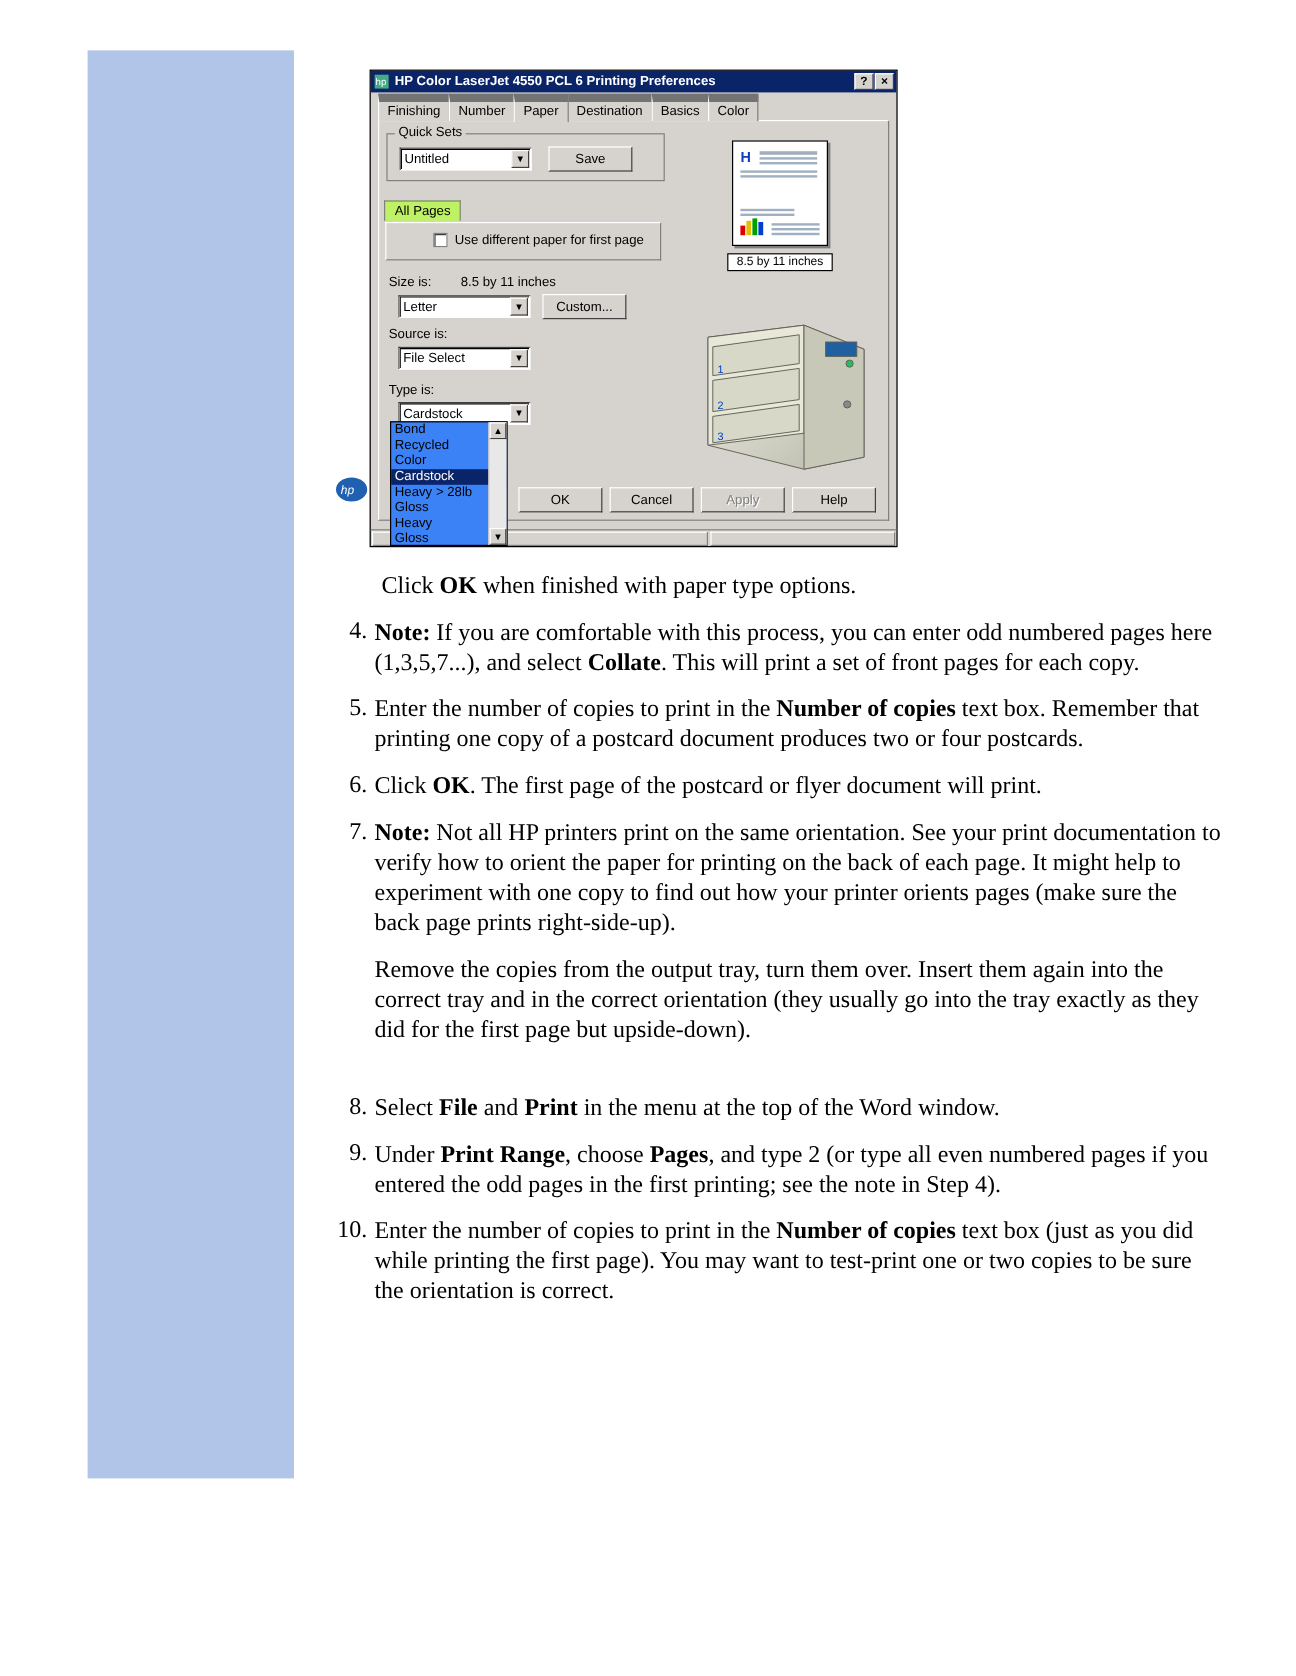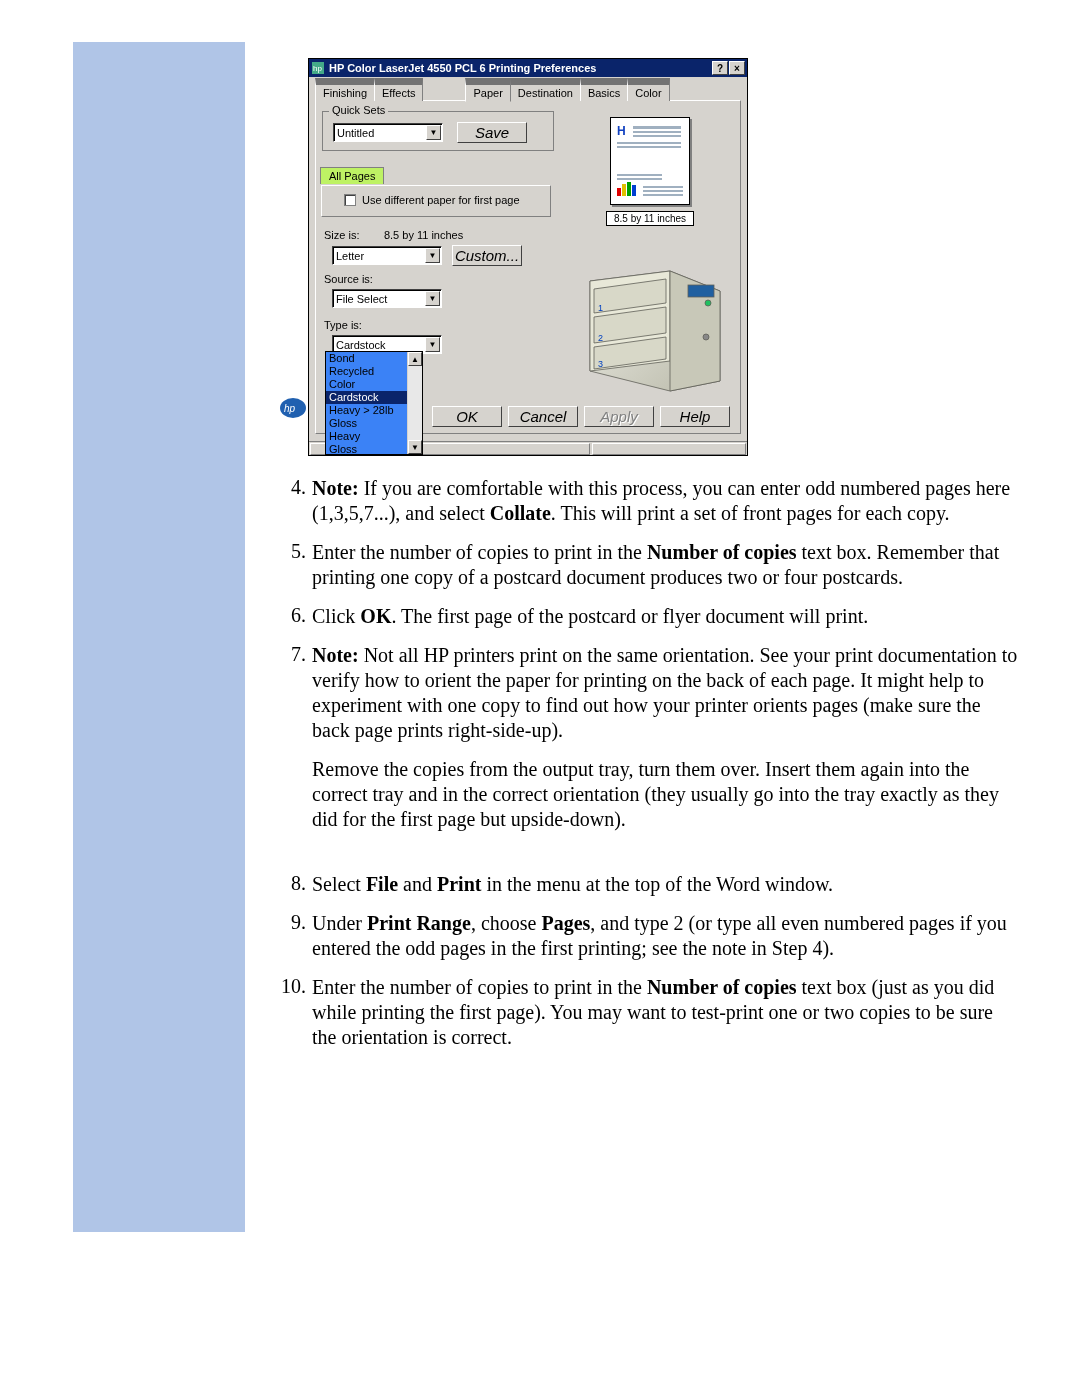--- a/index.html
+++ b/index.html
@@ -88,21 +88,20 @@
     background: #d6d3ce;
     padding: 2px 7px;
     font-size: 11px;
     position: relative;
     margin-right: -1px;
   }
   .tab.active {
     border-bottom: 1px solid #d6d3ce;
     margin-bottom: -1px;
     z-index: 3;
-    margin-left: 43px;
   }
   .tab-panel {
     border: 1px solid #fff;
     border-right-color: #808080;
     border-bottom-color: #808080;
     height: 334px;
     position: relative;
     margin-top: -1px;
     z-index: 1;
   }
@@ -150,26 +149,25 @@
     align-items: center;
     justify-content: center;
     font-size: 8px;
   }
   .win-button {
     background: #d6d3ce;
     border: 1px solid #fff;
     border-right-color: #404040;
     border-bottom-color: #404040;
     height: 21px;
-    font-size: 15px;
+    font-size: 11px;
     padding: 0 12px;
     display: inline-flex;
     align-items: center;
     justify-content: center;
-    font-style: italic;
   }
   .win-button.disabled { color: #808080; text-shadow: 1px 1px 0 #fff; }
   .allpages-tab {
     position: absolute;
     left: 4px; top: 66px;
     border: 1px solid #808080;
     border-bottom: none;
     background: #bef264;
     padding: 2px 8px;
     font-size: 11px;
@@ -177,21 +175,21 @@
   .allpages-panel {
     position: absolute;
     left: 5px; top: 84px;
     width: 230px; height: 32px;
     border: 1px solid #fff;
     border-right-color: #808080;
     border-bottom-color: #808080;
   }
   .checkbox-row {
     position: absolute;
-    left: 22px; top: 8px;
+    left: 39px; top: 8px;
     display: flex;
     align-items: flex-start;
     font-size: 11px;
   }
   .checkbox {
     width: 12px; height: 12px;
     background: #fff;
     border: 1px solid #808080;
     box-shadow: inset 1px 1px 0 #404040;
     margin-right: 6px;
@@ -350,21 +348,21 @@
         </span>
         <span class="titlebar-text">HP Color LaserJet 4550 PCL 6 Printing Preferences</span>
         <div class="titlebar-buttons">
           <div class="tb-btn">?</div>
           <div class="tb-btn">×</div>
         </div>
       </div>
       <div class="dialog-inner">
         <div class="tabs">
           <div class="tab">Finishing</div>
-          <div class="tab">Effects</div>
+          <div class="tab">Number</div>
           <div class="tab active">Paper</div>
           <div class="tab">Destination</div>
           <div class="tab">Basics</div>
           <div class="tab">Color</div>
         </div>
         <div class="tab-panel">
 
           <div class="fieldset quick-sets">
             <span class="legend">Quick Sets</span>
             <div style="position:absolute; left:10px; top:10px; display:flex; gap:14px; align-items:center;">
@@ -509,20 +507,23 @@
 
         <div class="status-bar" style="position:absolute; left:0; right:0; bottom:0;">
           <div class="seg" style="width:280px;"></div>
           <div class="seg" style="flex:1;"></div>
         </div>
       </div>
     </div>
   </div>
 
   <div class="doc-text">
+    <p class="intro-p">
+      <span>Click </span><b>OK</b><span> when finished with paper type options.</span>
+    </p>
 
     <div class="li">
       <div class="num">4.</div>
       <div class="body">
         <p><b>Note:</b><span> If you are comfortable with this process, you can enter odd numbered pages here (1,3,5,7...), and select </span><b>Collate</b><span>. This will print a set of front pages for each copy.</span></p>
       </div>
     </div>
 
     <div class="li">
       <div class="num">5.</div>

